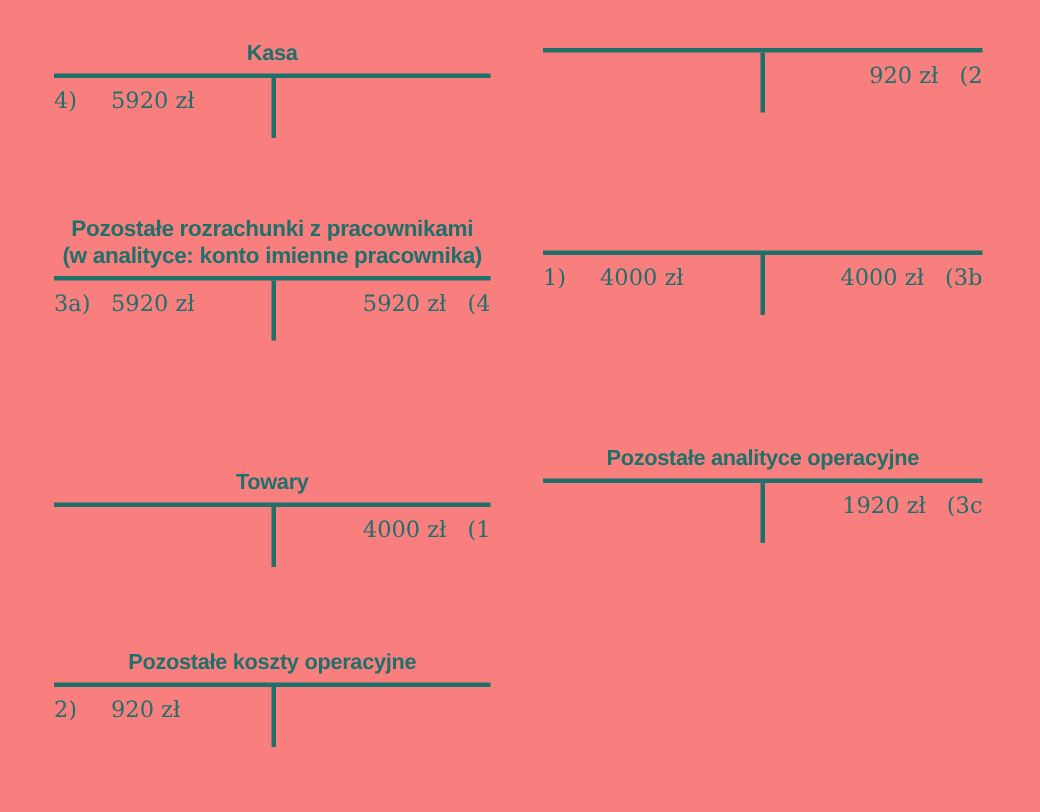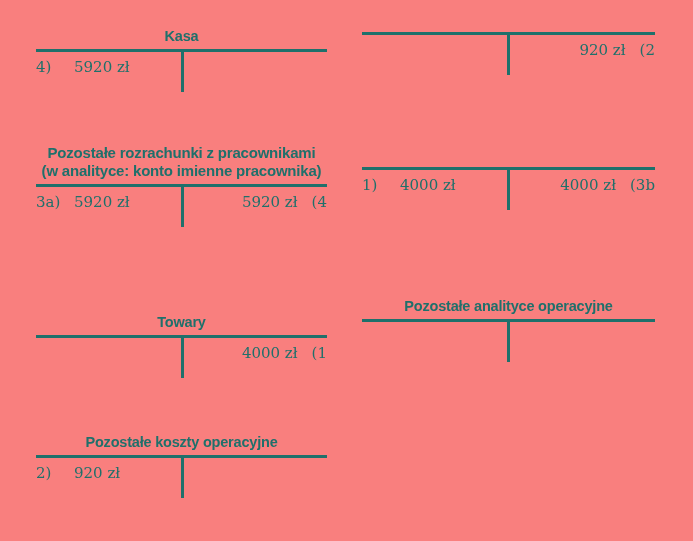--- a/index.html
+++ b/index.html
@@ -208,20 +208,24 @@
 
   <div class="t-account" id="acct-przychody">
     <div class="t-title">Pozostałe analityce operacyjne</div>
     <div class="t-rule"></div>
     <div class="t-body">
       <div class="t-divider"></div>
       <div class="side side-debit">
         <span class="entry-ref"></span>
         <span class="entry-amount"></span>
       </div>
+      <div class="side side-credit">
+        <span class="entry-amount">1920 zł</span>
+        <span class="entry-ref">(3c</span>
+      </div>
     </div>
   </div>
 
   <div class="t-account" id="acct-koszty">
     <div class="t-title">Pozostałe koszty operacyjne</div>
     <div class="t-rule"></div>
     <div class="t-body">
       <div class="t-divider"></div>
       <div class="side side-debit">
         <span class="entry-ref">2)</span>

